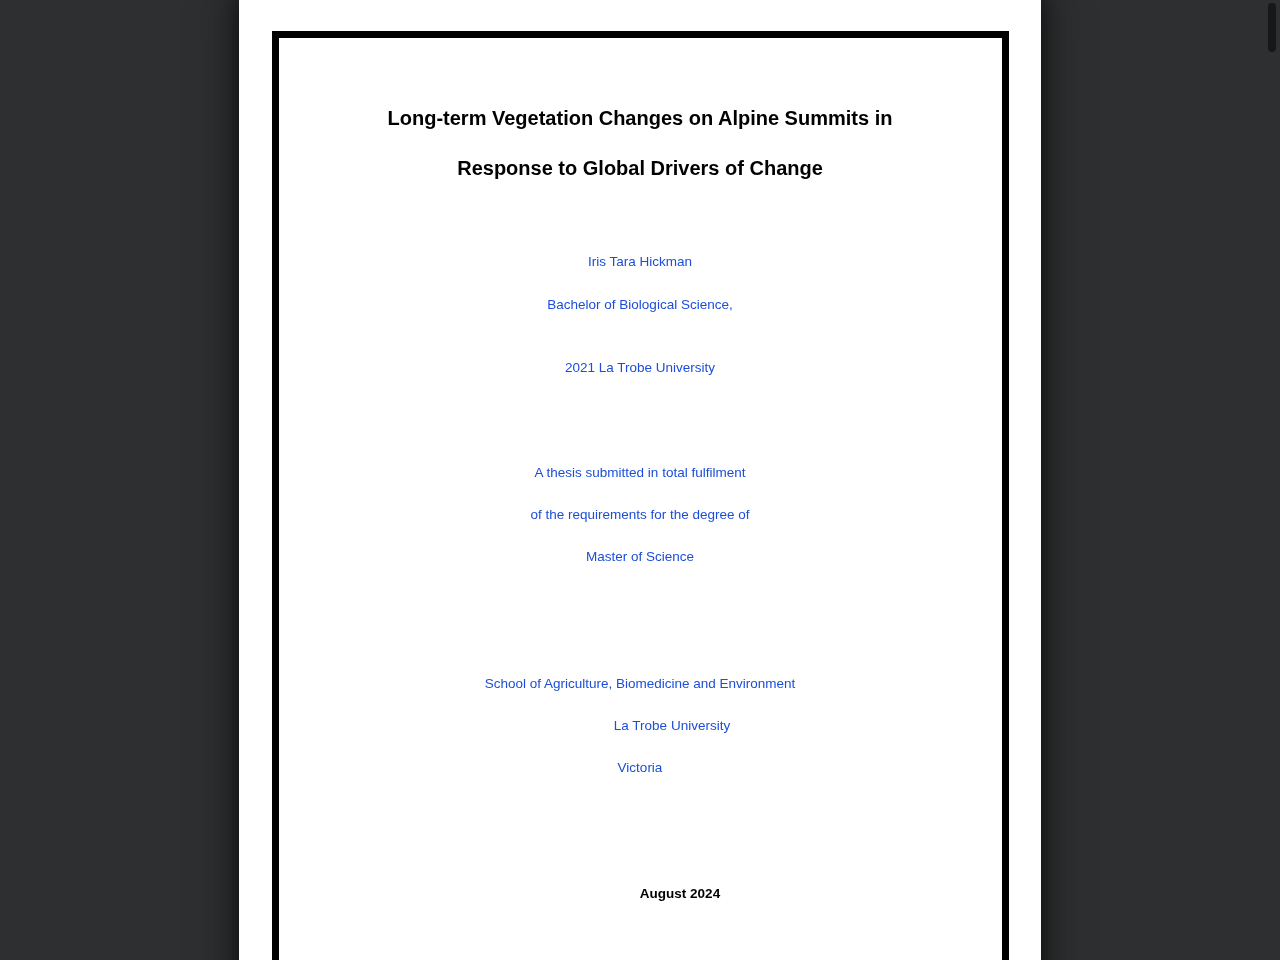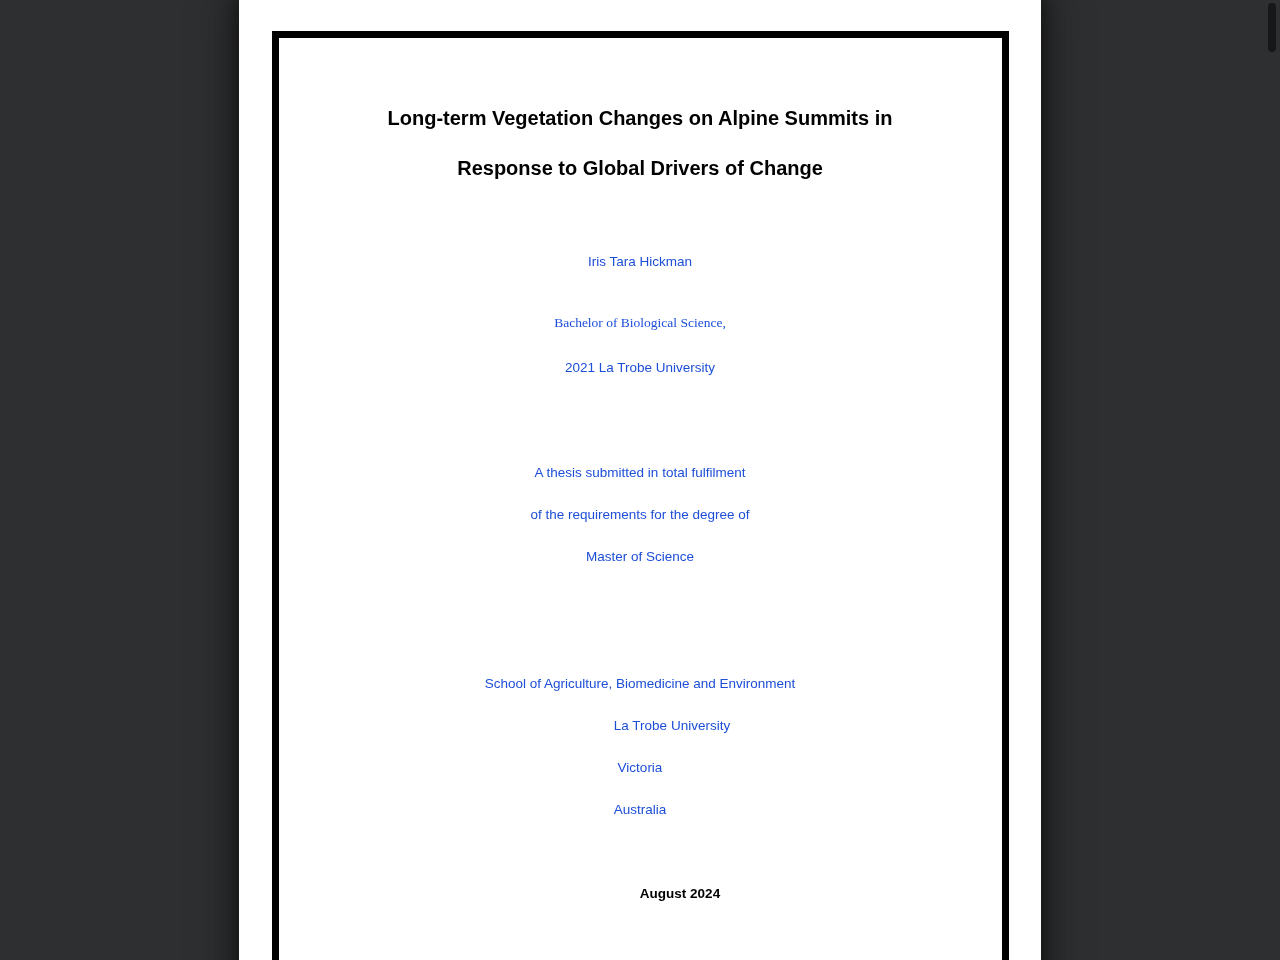--- a/index.html
+++ b/index.html
@@ -49,21 +49,21 @@
     font-size: 20px;
     line-height: 26px;
     font-weight: bold;
     color: #000000;
   }
   .bold { font-weight: bold; color: #000000; }
   
   .t1 { top: 105px; }
   .t2 { top: 155px; }
   .a1 { top: 252px; }
-  .a2 { top: 313px; font-family: Liberation Serif, serif; }
+  .a2 { top: 295px; }
   .a3 { top: 330px; margin-top: 28px; }
   .s1 { top: 463px; }
   .s2 { top: 505px; }
   .s3 { top: 547px; }
   .i1 { top: 674px; }
   .i2 { top: 716px; padding-left: 32px; }
   .i3 { top: 758px; }
   .i4 { top: 800px; }
   .d1 { top: 884px; padding-left: 40px; }
   .scrollbar-thumb {
@@ -91,19 +91,18 @@
     <div class="line a2">Bachelor of Biological Science,</div>
     <div class="line a3">2021 La Trobe University</div>
 
     <div class="line s1">A thesis submitted in total fulfilment</div>
     <div class="line s2">of the requirements for the degree of</div>
     <div class="line s3">Master of Science</div>
 
     <div class="line i1">School of Agriculture, Biomedicine and Environment</div>
     <div class="line i2">La Trobe University</div>
     <div class="line i3">Victoria</div>
-    <div class="line i4">Australia</div>
 
     <div class="line bold d1">August 2024</div>
   </div>
 
   <div class="scrollbar-thumb"></div>
 </div>
 
 </body></html>

